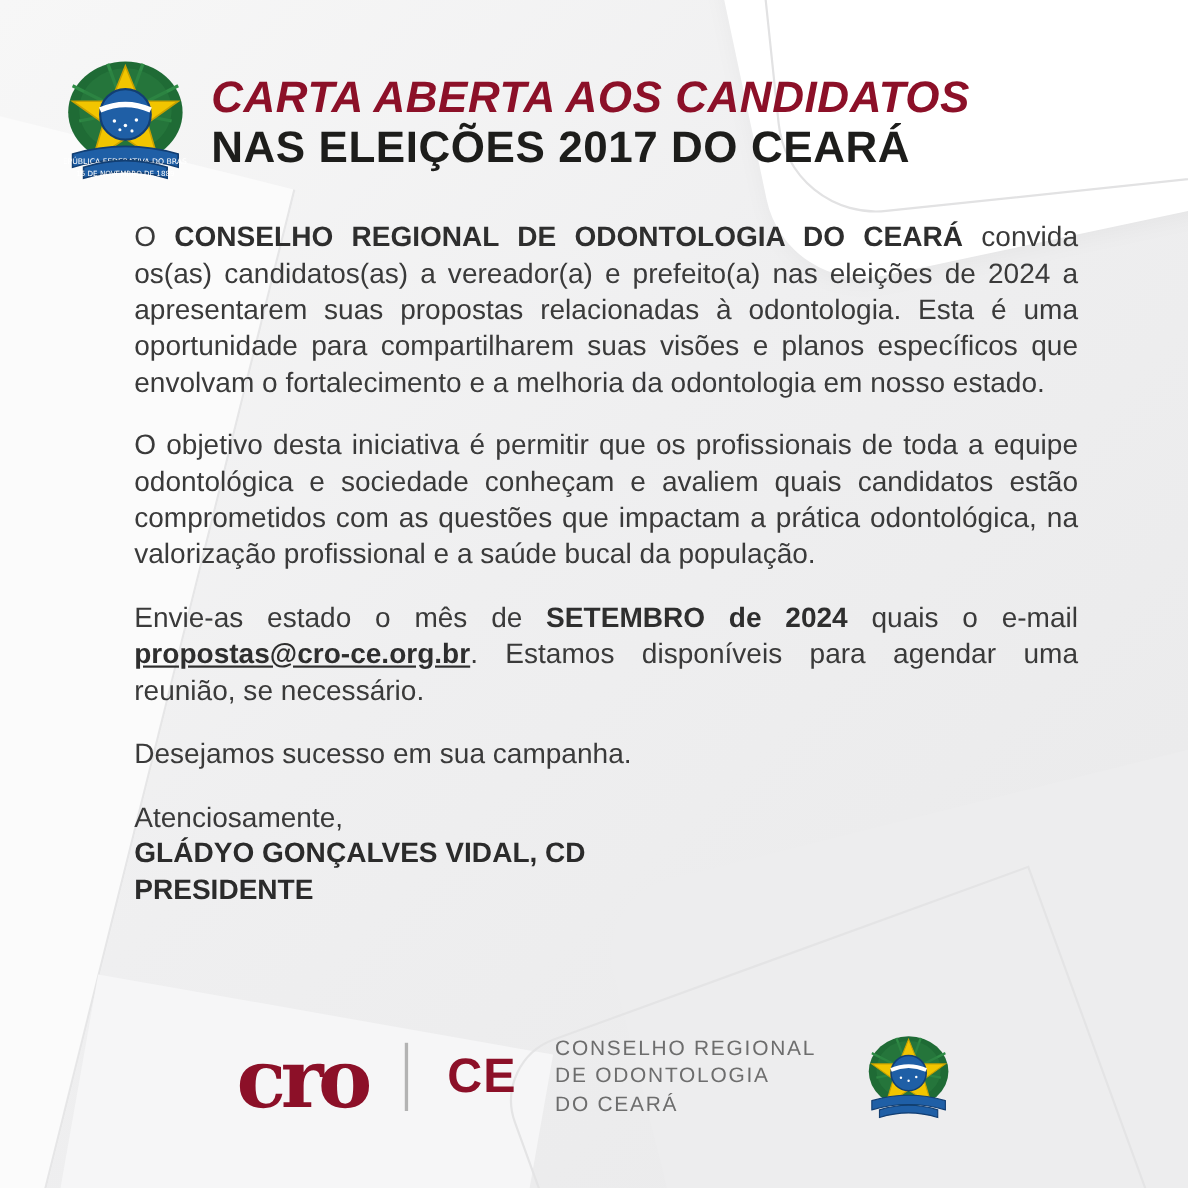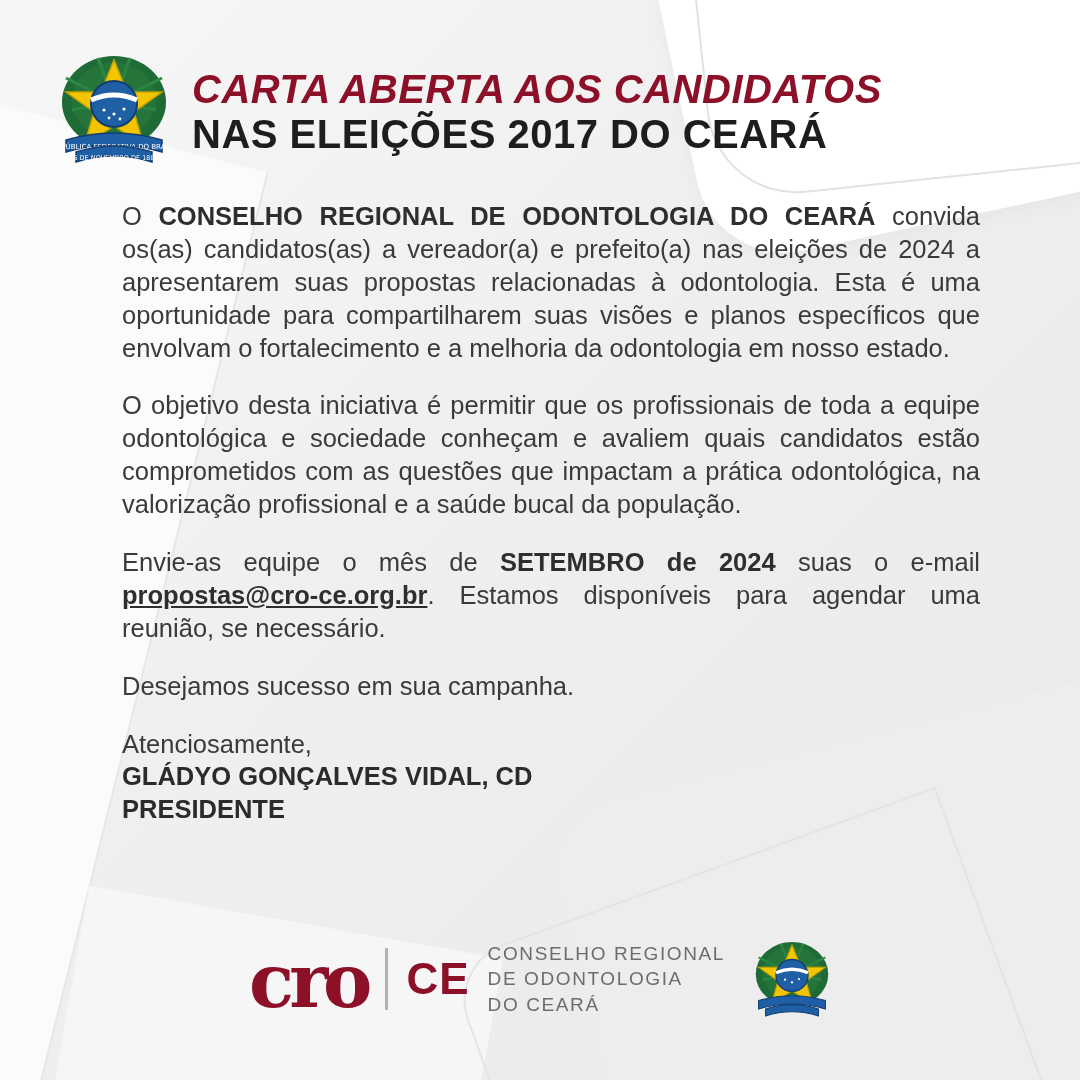--- a/index.html
+++ b/index.html
@@ -148,21 +148,21 @@
 
   
   .footer {
     position: absolute;
     left: 0;
     right: 0;
     bottom: 58px;
     display: flex;
     align-items: center;
     justify-content: center;
-    gap: 12px;
+    gap: 29px;
   }
   .cro-mark {
     font-size: 74px;
     font-weight: bold;
     color: #8c1028;
     letter-spacing: -5px;
     font-family: "DejaVu Serif", serif;
     line-height: 1;
     position: relative;
     top: 2px;
@@ -246,21 +246,21 @@
       <div class="title-line2">NAS ELEIÇÕES 2017 DO CEARÁ</div>
     </div>
   </div>
 
   <div class="body-text">
 
     <p class="para"><span>O </span><span class="b">CONSELHO REGIONAL DE ODONTOLOGIA DO CEARÁ</span><span> convida os(as) candidatos(as) a vereador(a) e prefeito(a) nas eleições de 2024 a apresentarem suas propostas relacionadas à odontologia. Esta é uma oportunidade para compartilharem suas visões e planos específicos que envolvam o fortalecimento e a melhoria da odontologia em nosso estado.</span></p>
 
     <p class="para">O objetivo desta iniciativa é permitir que os profissionais de toda a equipe odontológica e sociedade conheçam e avaliem quais candidatos estão comprometidos com as questões que impactam a prática odontológica, na valorização profissional e a saúde bucal da população.</p>
 
-    <p class="para"><span>Envie-as equipe o mês de </span><span class="b">SETEMBRO de 2024</span><span> suas o e-mail </span><a class="mail" href="#">propostas@cro-ce.org.br</a><span>. Estamos disponíveis para agendar uma reunião, se necessário.</span></p>
+    <p class="para"><span>Envie-as estado o mês de </span><span class="b">SETEMBRO de 2024</span><span> quais o e-mail </span><a class="mail" href="#">propostas@cro-ce.org.br</a><span>. Estamos disponíveis para agendar uma reunião, se necessário.</span></p>
 
     <p class="para nojust">Desejamos sucesso em sua campanha.</p>
 
     <p class="para nojust">
       <span class="sig-intro">Atenciosamente,</span>
       <span class="sig">GLÁDYO GONÇALVES VIDAL, CD</span>
       <span class="sig">PRESIDENTE</span>
     </p>
   </div>
 

